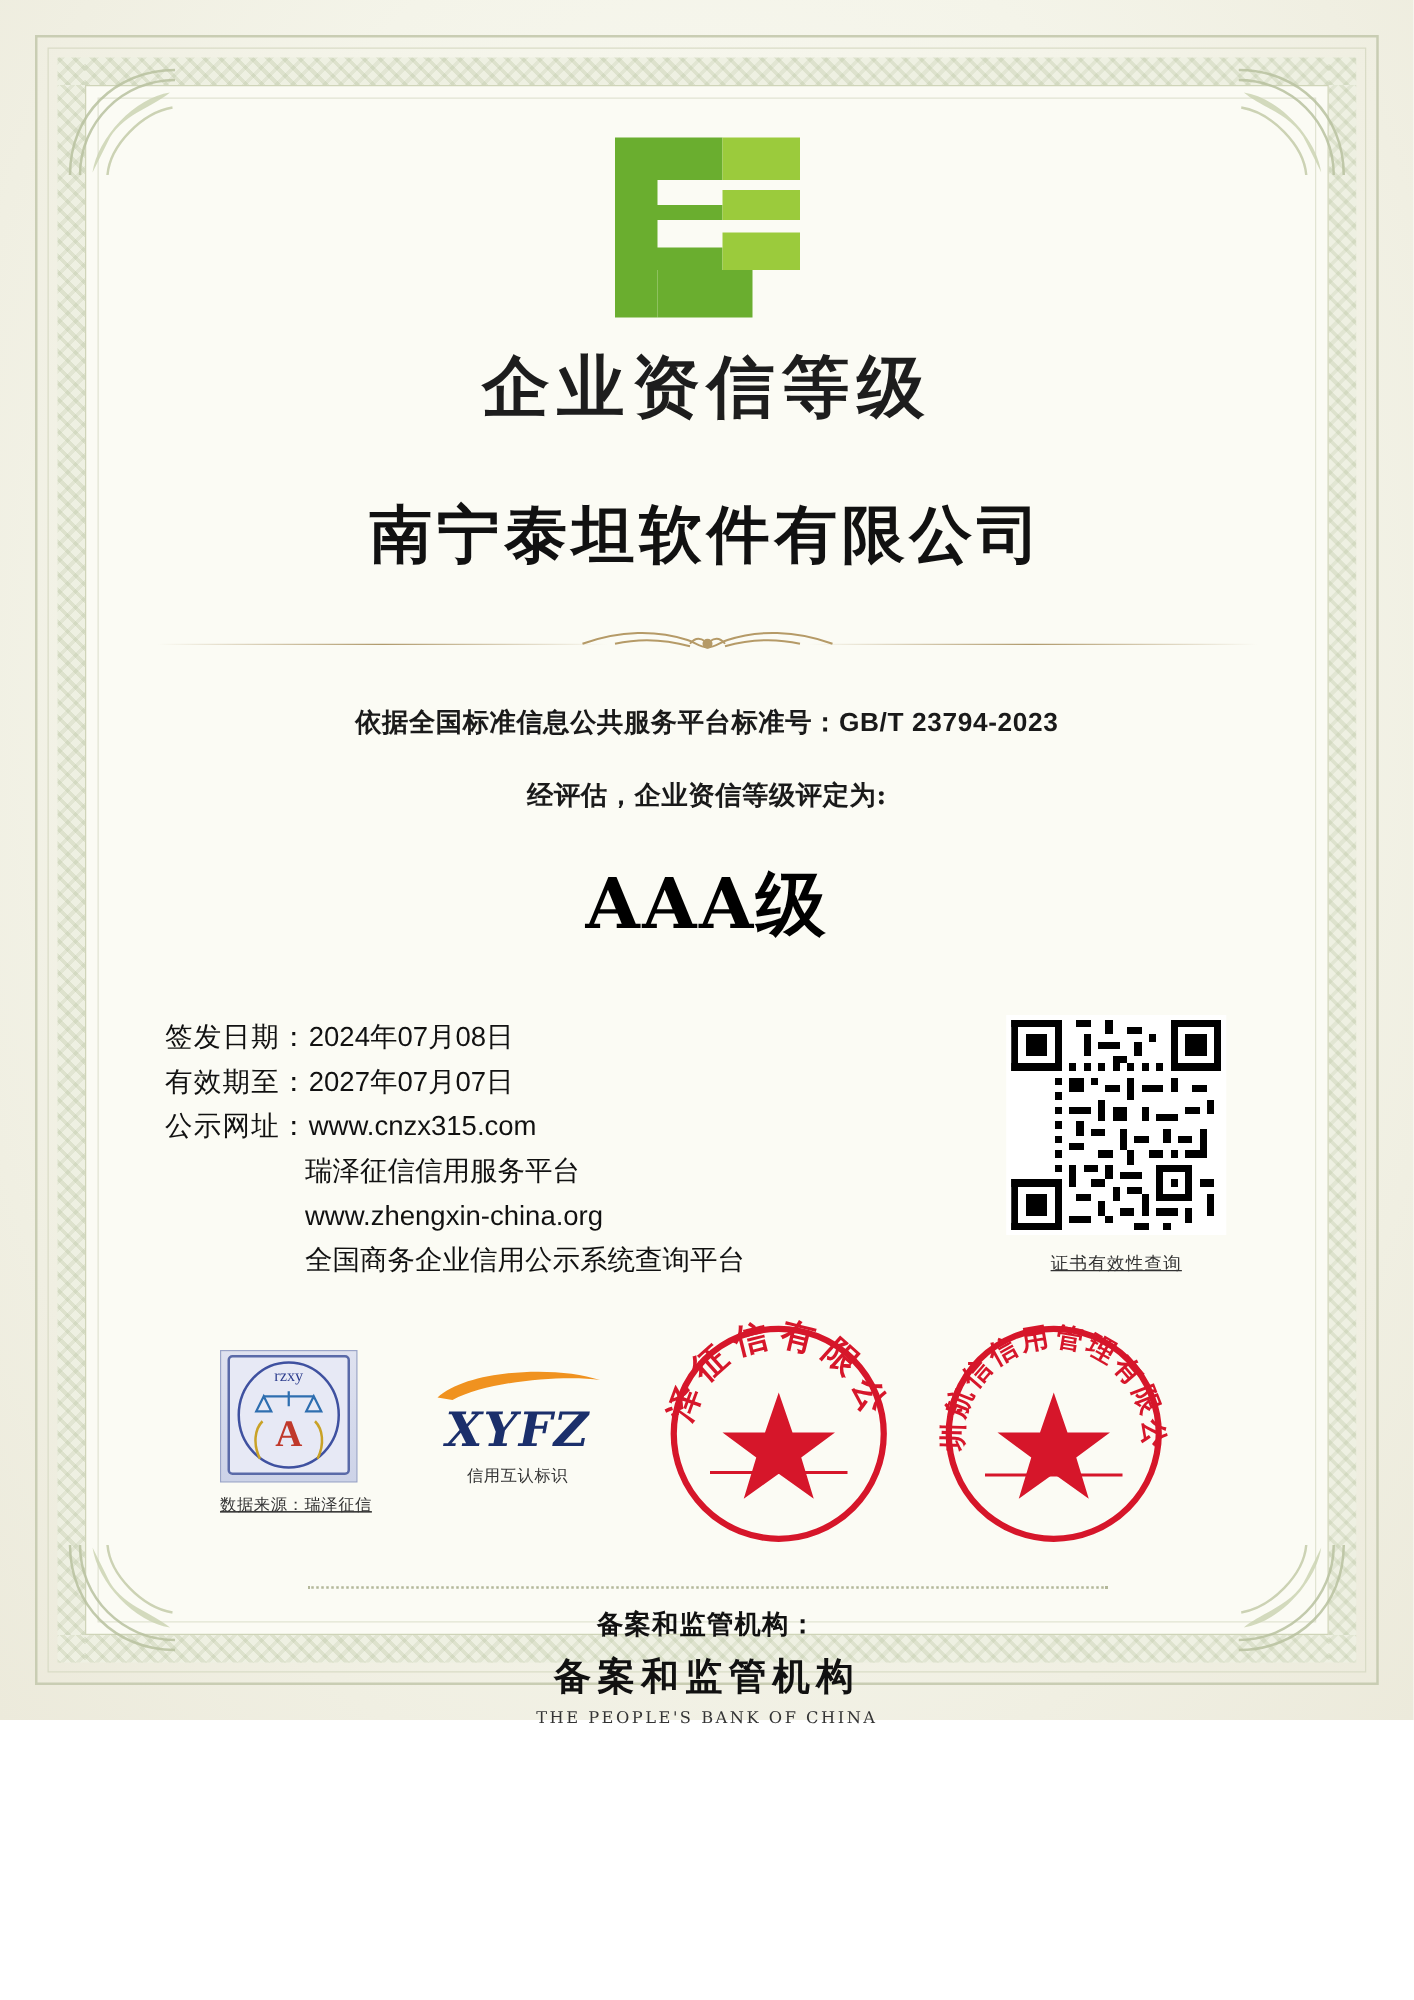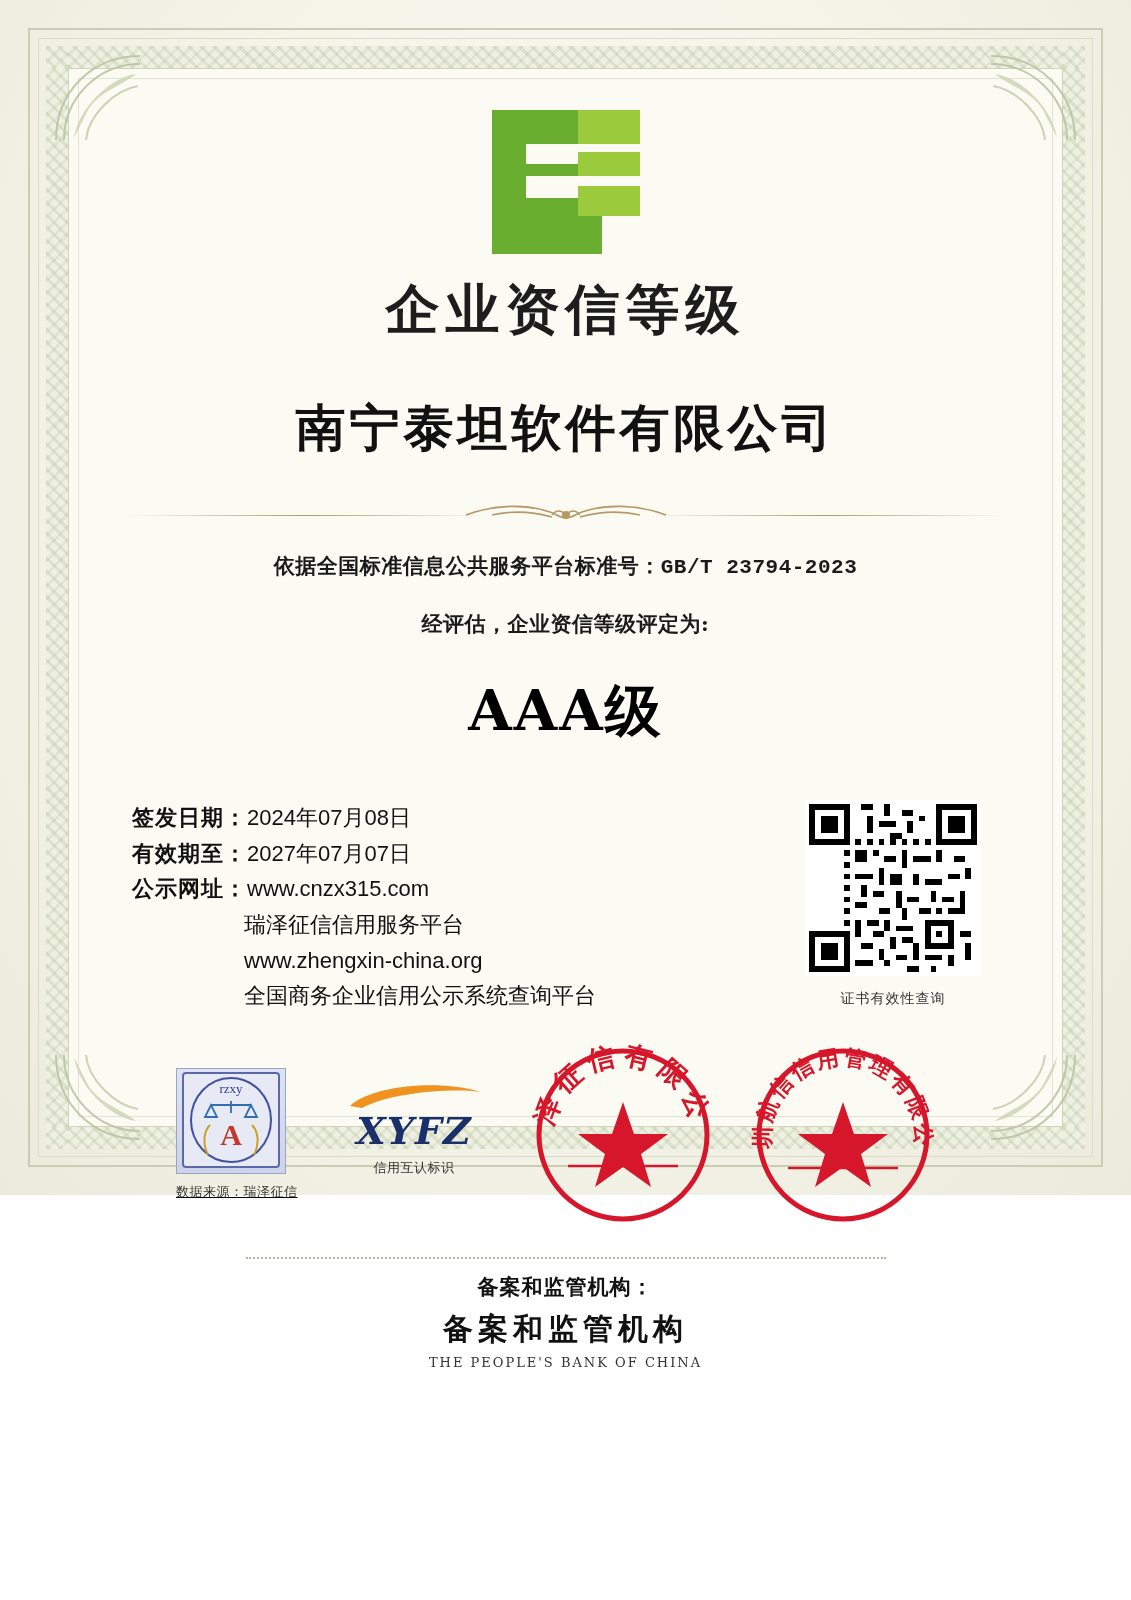--- a/index.html
+++ b/index.html
@@ -10,21 +10,21 @@
   body {
     width: 1131px;
     height: 1600px;
     font-family: "Liberation Sans", sans-serif;
     overflow: hidden;
   }
 
   .certificate {
     position: relative;
     width: 1131px;
-    height: 1195px;
+    height: 1376px;
     box-sizing: border-box;
     background:
       radial-gradient(ellipse at 50% 40%, #fbfbf5 0%, #f4f4e9 55%, #eceadb 100%);
   }
 
   
   .frame-outer {
     position: absolute;
     left: 28px; top: 28px; right: 28px; bottom: 28px;
     border: 2px solid #c9cdb3;
@@ -136,25 +136,25 @@
   .divider .line.left  { left: 0;   width: 360px; }
   .divider .line.right { right: 0;  width: 360px; }
   .divider .orn {
     position: absolute;
     left: 50%;
     top: 0;
     transform: translateX(-50%);
   }
 
   .std-line {
-    font-family: Liberation Mono, monospace;
+    font-family: Liberation Sans, sans-serif;
     font-weight: bold;
     font-size: 21px;
     color: #1a1a1a;
-    margin-top: 24px;
+    margin-top: 36px;
     letter-spacing: 0.5px;
   }
   .assess-line {
     font-family: "DejaVu Serif", serif;
     font-weight: bold;
     font-size: 21px;
     color: #1a1a1a;
     margin-top: 30px;
     letter-spacing: 0.5px;
   }
@@ -174,38 +174,39 @@
     justify-content: space-between;
     margin-top: 50px;
     text-align: left;
   }
   .info-block {
     font-size: 22px;
     line-height: 1.62;
     color: #111;
     padding-left: 42px;
   }
-  .info-block .lbl { letter-spacing: 1px; font-weight: bold; }
+  .info-block .lbl { letter-spacing: 1px; }
   .info-block .indent { padding-left: 112px; }
   .qr-block {
     padding-right: 60px;
     text-align: center;
   }
   .qr-code {
     width: 176px;
     height: 176px;
     background: #fff;
     padding: 4px;
     box-sizing: border-box;
   }
   .qr-caption {
     font-size: 14px;
     color: #333;
     margin-top: 14px;
     letter-spacing: 1px;
+    text-decoration: underline;
   }
 
   
   .badges-row {
     position: relative;
     margin-top: 26px;
     height: 215px;
   }
   .badge-rzxy {
     position: absolute;

